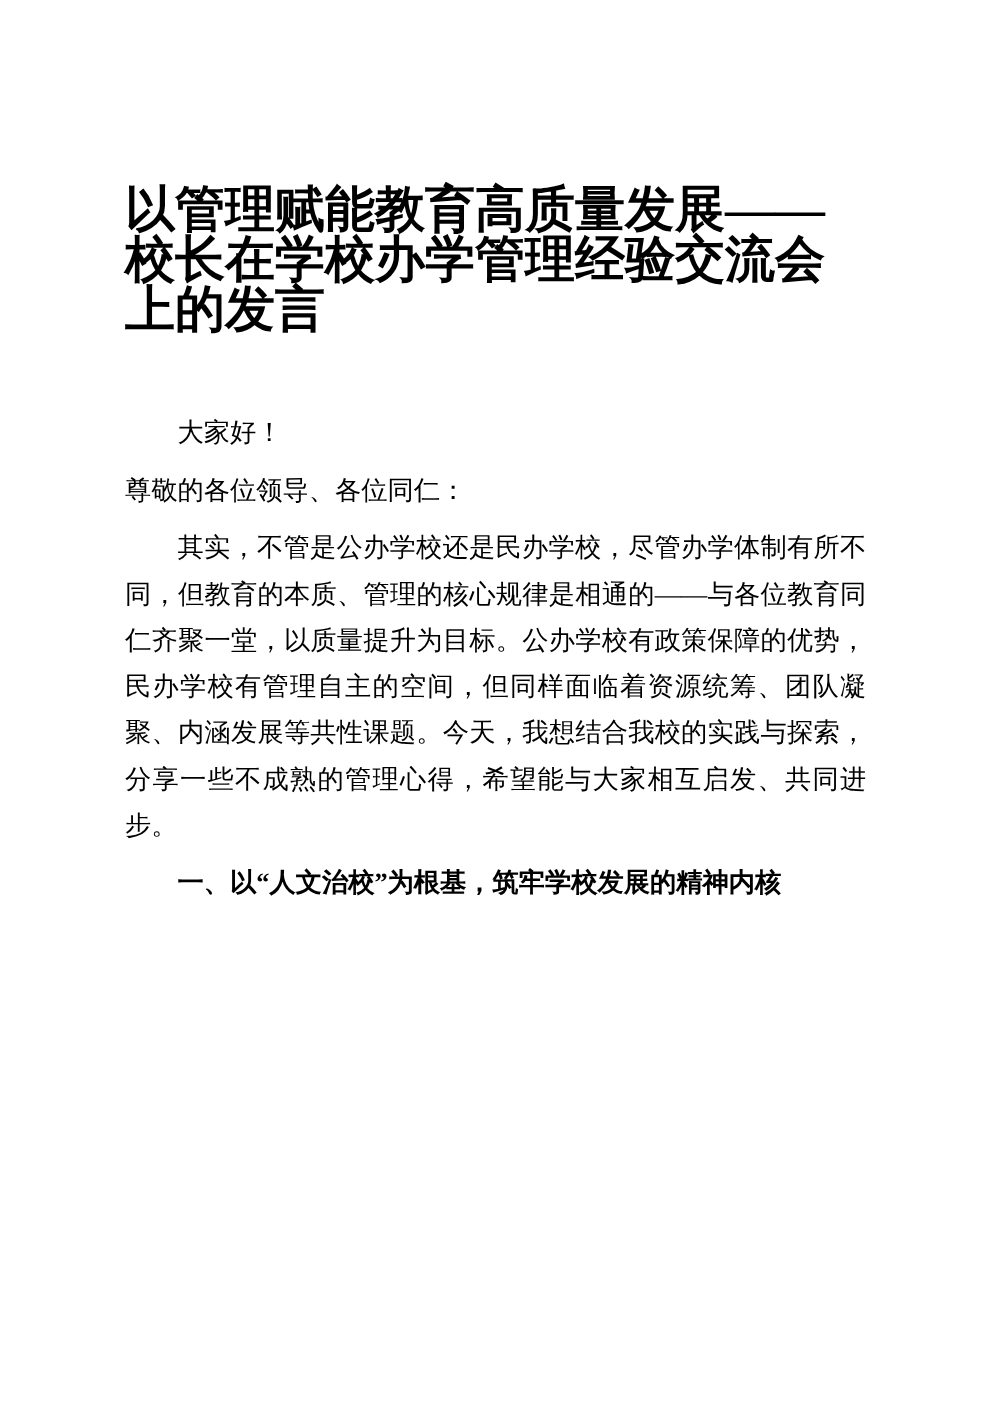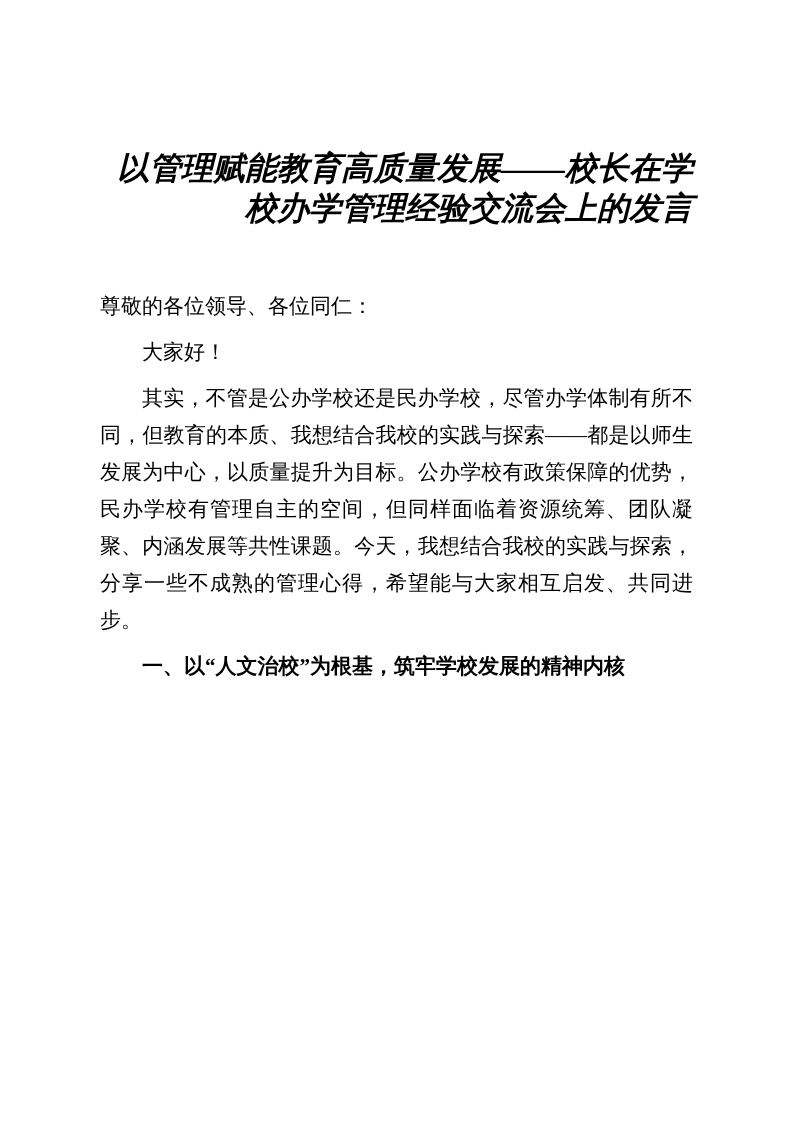--- a/index.html
+++ b/index.html
@@ -17,26 +17,25 @@
   }
   .content {
     position: absolute;
     left: 100px;
     top: 0;
     width: 593px;
   }
   .doc-title {
     font-family: "Liberation Serif", "DejaVu Serif", serif;
     font-weight: 700;
-    font-size: 32px;
+    font-size: 40px;
     line-height: 40px;
-    text-align: right;
+    text-align: left;
     letter-spacing: 0;
     margin: 148px 0 0 0;
-    font-style: italic;
   }
   .doc-body {
     margin-top: 60px;
   }
   .para {
     font-family: "Liberation Serif", "DejaVu Serif", serif;
     font-size: 21px;
     line-height: 37px;
     text-align: justify;
     text-justify: inter-ideograph;
@@ -49,19 +48,19 @@
     font-weight: 700;
   }
 </style>
 </head>
 <body style="background: rgb(255, 255, 255);">
 
 <div class="page" style="background: rgb(255, 255, 255); color: rgb(0, 0, 0);">
   <div class="content">
     <h1 class="doc-title">以管理赋能教育高质量发展——校长在学校办学管理经验交流会上的发言</h1>
     <div class="doc-body">
+        <p class="para indent">大家好！</p>
         <p class="para">尊敬的各位领导、各位同仁：</p>
-        <p class="para indent">大家好！</p>
-        <p class="para indent">其实，不管是公办学校还是民办学校，尽管办学体制有所不同，但教育的本质、我想结合我校的实践与探索——都是以师生发展为中心，以质量提升为目标。公办学校有政策保障的优势，民办学校有管理自主的空间，但同样面临着资源统筹、团队凝聚、内涵发展等共性课题。今天，我想结合我校的实践与探索，分享一些不成熟的管理心得，希望能与大家相互启发、共同进步。</p>
+        <p class="para indent">其实，不管是公办学校还是民办学校，尽管办学体制有所不同，但教育的本质、管理的核心规律是相通的——与各位教育同仁齐聚一堂，以质量提升为目标。公办学校有政策保障的优势，民办学校有管理自主的空间，但同样面临着资源统筹、团队凝聚、内涵发展等共性课题。今天，我想结合我校的实践与探索，分享一些不成熟的管理心得，希望能与大家相互启发、共同进步。</p>
         <p class="para indent bold">一、以“人文治校”为根基，筑牢学校发展的精神内核</p>
       </div>
   </div>
 </div>
 
 </body></html>

